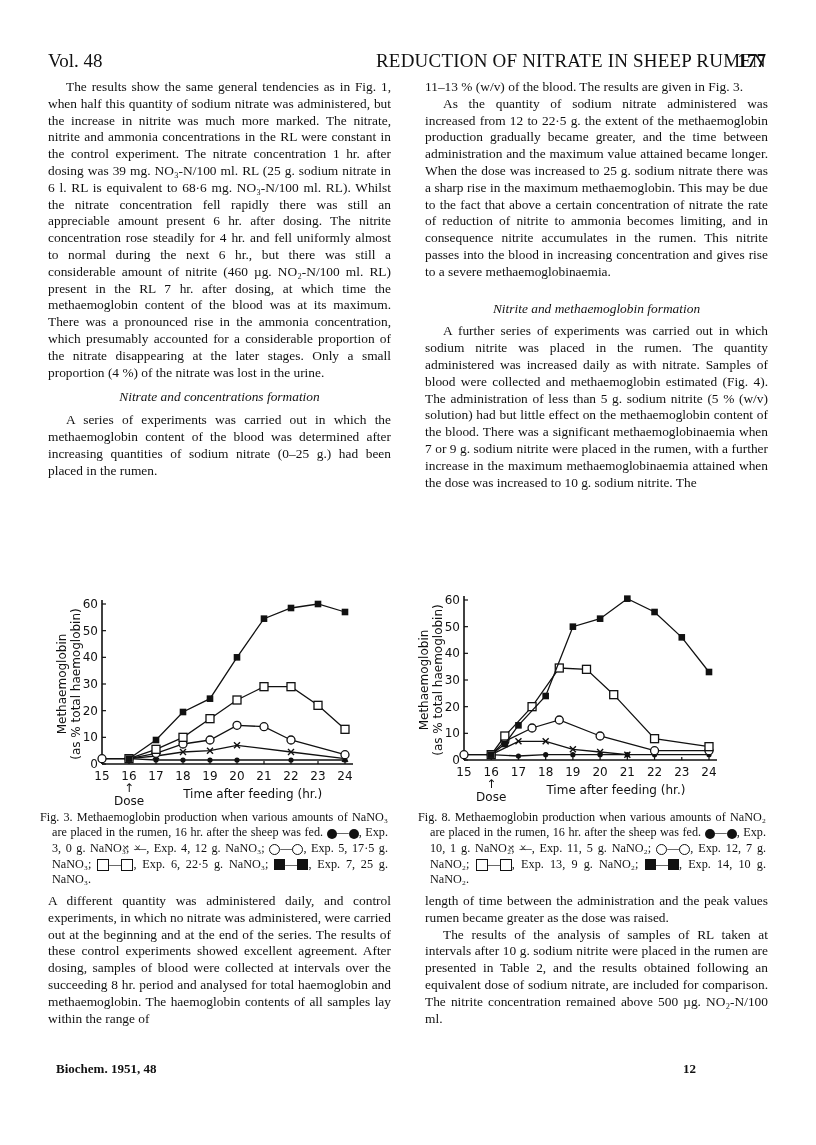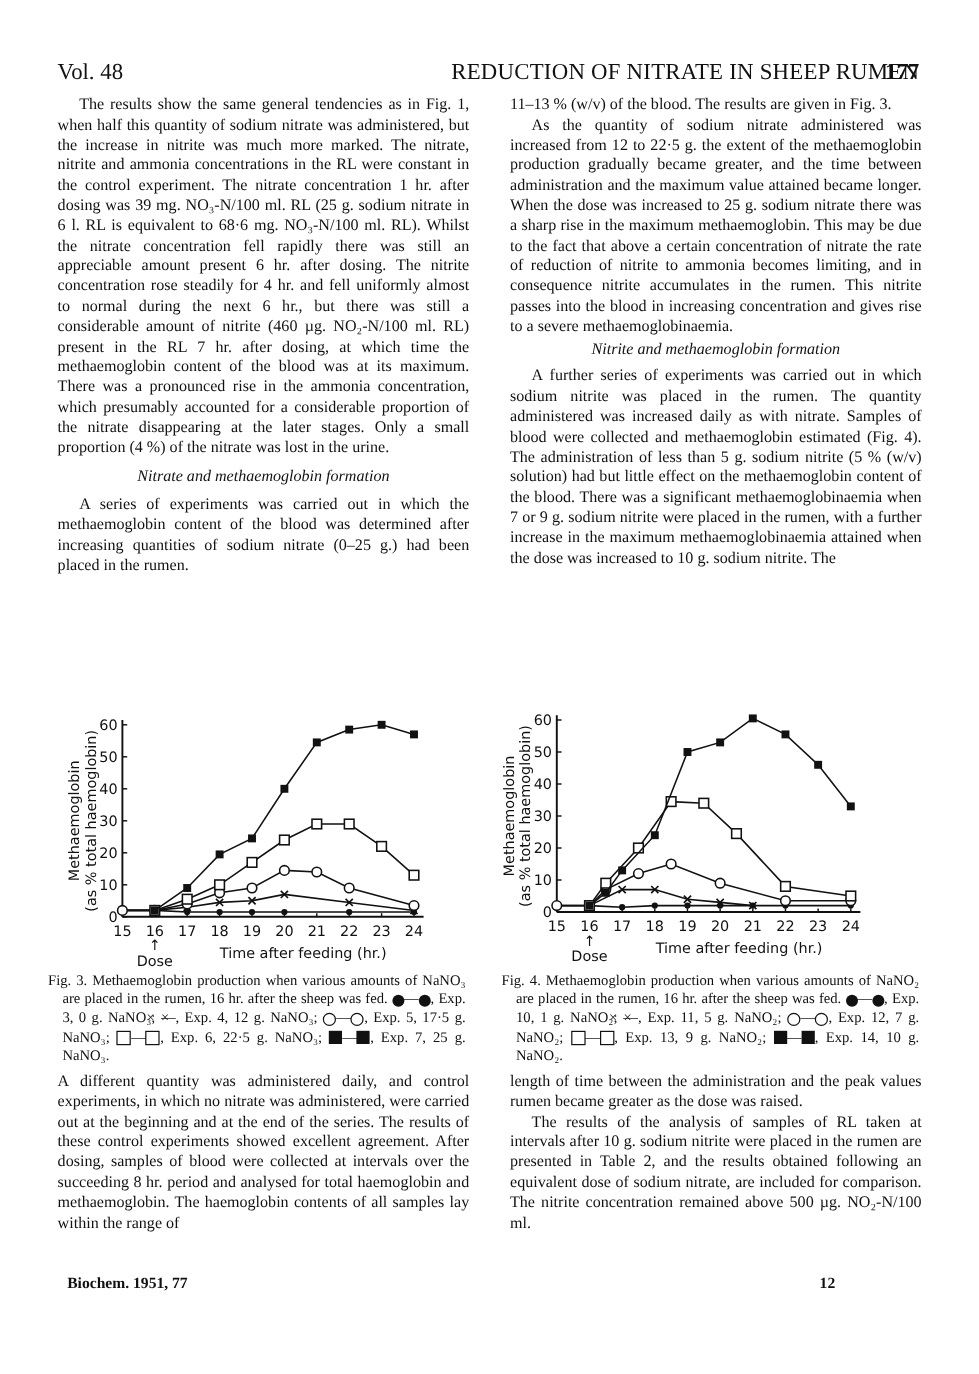--- a/index.html
+++ b/index.html
@@ -56,28 +56,28 @@
 <body>
 
 <div class="header">
   <span class="vol">Vol. 48</span>
   <span class="title">REDUCTION OF NITRATE IN SHEEP RUMEN</span>
   <span class="pageno">177</span>
 </div>
 
 <div class="col" id="colL1">
   <p class="ind">The results show the same general tendencies as in Fig. 1, when half this quantity of sodium nitrate was administered, but the increase in nitrite was much more marked. The nitrate, nitrite and ammonia concentrations in the RL were constant in the control experiment. The nitrate concentration 1 hr. after dosing was 39 mg. NO₃-N/100 ml. RL (25 g. sodium nitrate in 6 l. RL is equivalent to 68·6 mg. NO₃-N/100 ml. RL). Whilst the nitrate concentration fell rapidly there was still an appreciable amount present 6 hr. after dosing. The nitrite concentration rose steadily for 4 hr. and fell uniformly almost to normal during the next 6 hr., but there was still a considerable amount of nitrite (460 µg. NO₂-N/100 ml. RL) present in the RL 7 hr. after dosing, at which time the methaemoglobin content of the blood was at its maximum. There was a pronounced rise in the ammonia concentration, which presumably accounted for a considerable proportion of the nitrate disappearing at the later stages.  Only a small proportion (4 %) of the nitrate was lost in the urine.</p>
-  <div class="sec">Nitrate and methaemoglobin formation</div>
+  <div class="sec">Nitrate and concentrations formation</div>
   <p class="ind">A series of experiments was carried out in which the methaemoglobin content of the blood was determined after increasing quantities of sodium nitrate (0–25 g.) had been placed in the rumen.</p>
 </div>
 
 <div class="col" id="colR1">
   <p>11–13 % (w/v) of the blood. The results are given in Fig. 3.</p>
   <p class="ind">As the quantity of sodium nitrate administered was increased from 12 to 22·5 g. the extent of the methaemoglobin production gradually became greater, and the time between administration and the maximum value attained became longer. When the dose was increased to 25 g. sodium nitrate there was a sharp rise in the maximum methaemoglobin. This may be due to the fact that above a certain concentration of nitrate the rate of reduction of nitrite to ammonia becomes limiting, and in consequence nitrite accumulates in the rumen. This nitrite passes into the blood in increasing concentration and gives rise to a severe methaemoglobinaemia.</p>
-  <div class="sec" style="margin-top:2px">Nitrite and methaemoglobin formation</div>
+  <div class="sec" style="margin-top:20px">Nitrite and methaemoglobin formation</div>
   <p class="ind">A further series of experiments was carried out in which sodium nitrite was placed in the rumen. The quantity administered was increased daily as with nitrate.  Samples of blood were collected and methaemoglobin estimated (Fig. 4). The administration of less than 5 g. sodium nitrite (5 % (w/v) solution) had but little effect on the methaemoglobin content of the blood. There was a significant methaemoglobinaemia when 7 or 9 g. sodium nitrite were placed in the rumen, with a further increase in the maximum methaemoglobinaemia attained when the dose was increased to 10 g. sodium nitrite. The</p>
 </div>
 
 <div class="figure" id="fig3">
   <svg id="svg3" width="360" height="215">
       <g>
         <line x1="58" y1="172" x2="309" y2="172" stroke="#111" stroke-width="1.6"></line>
         <line x1="58" y1="172" x2="58" y2="8" stroke="#111" stroke-width="1.6"></line>
         <line x1="58" y1="172" x2="62" y2="172" stroke="#111" stroke-width="1.2"></line>
         <text x="54" y="176" text-anchor="end" class="axis-text">0</text>
@@ -285,29 +285,29 @@
 </div>
 
 <div class="caption" id="cap3">
   <p class="hang" id="cap3text">
     <span>Fig. 3.  Methaemoglobin production when various amounts of NaNO₃ are placed in the rumen, 16 hr. after the sheep was fed.</span>
   <span> <span class="sym" style="display:inline-block;vertical-align:middle;width:10px;height:10px;border-radius:50%;background:#111"></span>—<span class="sym" style="display:inline-block;vertical-align:middle;width:10px;height:10px;border-radius:50%;background:#111"></span><span>, Exp. 3, 0 g. NaNO₃;</span></span><span> <span class="sym" style="font-size:12px">×</span>—<span class="sym" style="font-size:12px">×</span><span>, Exp. 4, 12 g. NaNO₃;</span></span><span> <span class="sym" style="display:inline-block;vertical-align:middle;width:9px;height:9px;border-radius:50%;border:1.3px solid #111"></span>—<span class="sym" style="display:inline-block;vertical-align:middle;width:9px;height:9px;border-radius:50%;border:1.3px solid #111"></span><span>, Exp. 5, 17·5 g. NaNO₃;</span></span><span> <span class="sym" style="display:inline-block;vertical-align:middle;width:10px;height:10px;border:1.3px solid #111"></span>—<span class="sym" style="display:inline-block;vertical-align:middle;width:10px;height:10px;border:1.3px solid #111"></span><span>, Exp. 6, 22·5 g. NaNO₃;</span></span><span> <span class="sym" style="display:inline-block;vertical-align:middle;width:11px;height:11px;background:#111"></span>—<span class="sym" style="display:inline-block;vertical-align:middle;width:11px;height:11px;background:#111"></span><span>, Exp. 7, 25 g. NaNO₃.</span></span></p>
 </div>
 
 <div class="caption" id="cap4">
   <p class="hang" id="cap4text">
-    <span>Fig. 4.  Methaemoglobin production when various amounts of NaNO₂ are placed in the rumen, 16 hr. after the sheep was fed.</span>
+    <span>Fig. 8.  Methaemoglobin production when various amounts of NaNO₂ are placed in the rumen, 16 hr. after the sheep was fed.</span>
   <span> <span class="sym" style="display:inline-block;vertical-align:middle;width:10px;height:10px;border-radius:50%;background:#111"></span>—<span class="sym" style="display:inline-block;vertical-align:middle;width:10px;height:10px;border-radius:50%;background:#111"></span><span>, Exp. 10, 1 g. NaNO₂;</span></span><span> <span class="sym" style="font-size:12px">×</span>—<span class="sym" style="font-size:12px">×</span><span>, Exp. 11, 5 g. NaNO₂;</span></span><span> <span class="sym" style="display:inline-block;vertical-align:middle;width:9px;height:9px;border-radius:50%;border:1.3px solid #111"></span>—<span class="sym" style="display:inline-block;vertical-align:middle;width:9px;height:9px;border-radius:50%;border:1.3px solid #111"></span><span>, Exp. 12, 7 g. NaNO₂;</span></span><span> <span class="sym" style="display:inline-block;vertical-align:middle;width:10px;height:10px;border:1.3px solid #111"></span>—<span class="sym" style="display:inline-block;vertical-align:middle;width:10px;height:10px;border:1.3px solid #111"></span><span>, Exp. 13, 9 g. NaNO₂;</span></span><span> <span class="sym" style="display:inline-block;vertical-align:middle;width:11px;height:11px;background:#111"></span>—<span class="sym" style="display:inline-block;vertical-align:middle;width:11px;height:11px;background:#111"></span><span>, Exp. 14, 10 g. NaNO₂.</span></span></p>
 </div>
 
 <div class="col" id="colL2">
   <p>A different quantity was administered daily, and control experiments, in which no nitrate was administered, were carried out at the beginning and at the end of the series. The results of these control experiments showed excellent agreement.  After dosing, samples of blood were collected at intervals over the succeeding 8 hr. period and analysed for total haemoglobin and methaemoglobin. The haemoglobin contents of all samples lay within the range of</p>
 </div>
 
 <div class="col" id="colR2">
   <p>length of time between the administration and the peak values rumen became greater as the dose was raised.</p>
   <p class="ind">The results of the analysis of samples of RL taken at intervals after 10 g. sodium nitrite were placed in the rumen are presented in Table 2, and the results obtained following an equivalent dose of sodium nitrate, are included for comparison. The nitrite concentration remained above 500 µg. NO₂-N/100 ml.</p>
 </div>
 
 <div class="footer">
-  <span>Biochem. 1951, 77</span>
+  <span>Biochem. 1951, 48</span>
   <span class="right">12</span>
 </div>
 
 </body></html>

